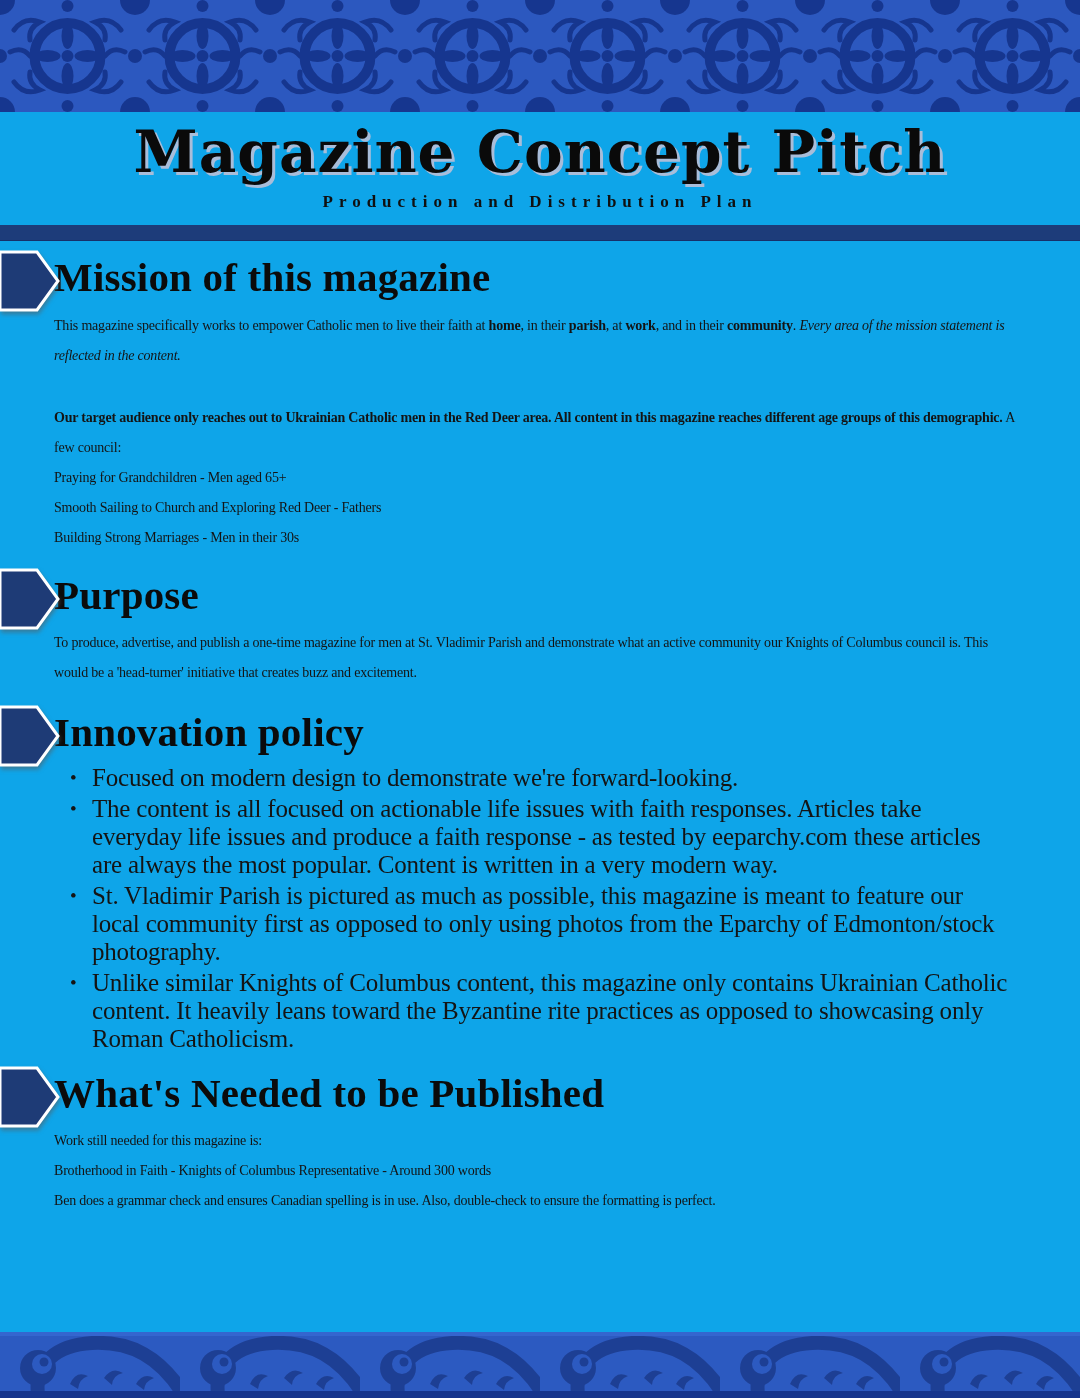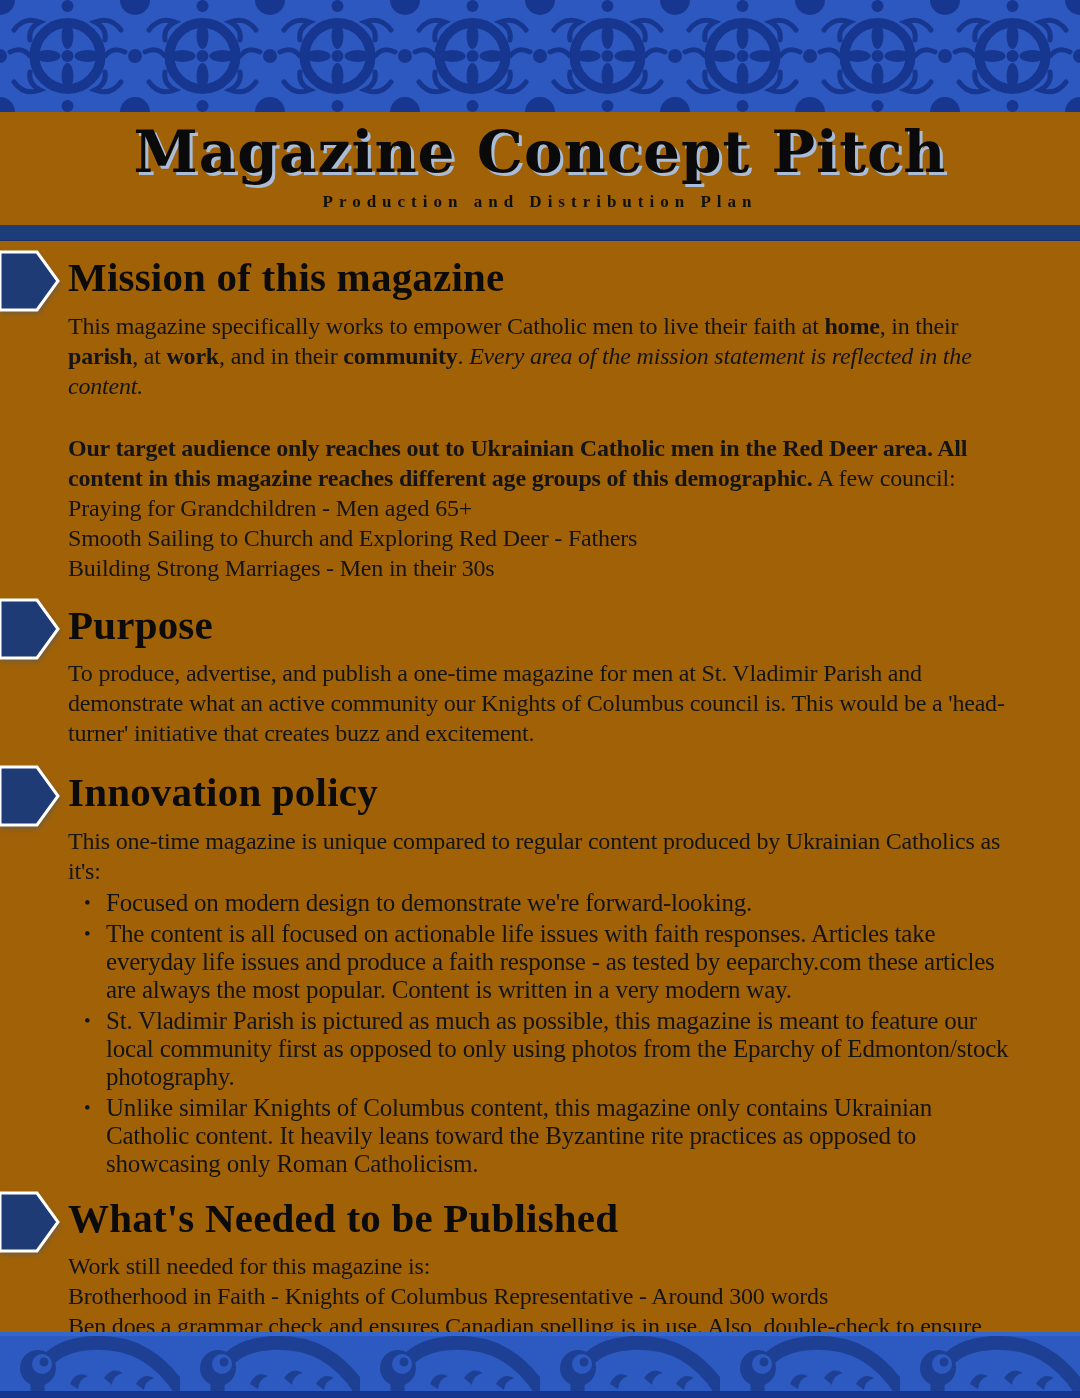--- a/index.html
+++ b/index.html
@@ -1,19 +1,19 @@
 <!DOCTYPE html>
 <html><head>
 <meta charset="utf-8">
 <style>
   html,body{margin:0;padding:0;background:#ffffff;}
   .page{
     position:relative;
     width:1080px;height:1398px;
-    background:#a16207;
+    background:#0ea5e9;
     overflow:hidden;
     font-family:"Liberation Serif", serif;
     color:#141414;
   }
   
   .top-border{display:block;width:1080px;height:112px;}
   .bottom-border{position:absolute;left:0;bottom:0;width:1080px;height:66px;z-index:5;display:block;}
   
   .masthead{text-align:center;padding:8px 0 13px;}
   .doc-title{
@@ -21,30 +21,30 @@
     font-size:58px;font-weight:700;letter-spacing:1px;
     color:#0a0a0a;line-height:1.12;
     text-shadow:3px 3px 0 #a9bdd9;
   }
   .doc-subtitle{
     margin-top:7px;
     font-size:17px;font-weight:700;letter-spacing:6px;color:#101010;
   }
   .navy-bar{height:15px;background:#1d3c7a;border-bottom:1px solid #16306a;}
   
-  section{position:relative;padding:0 64px 0 68px;}
+  section{position:relative;padding:0 64px 0 54px;}
   .sec-arrow{
     position:absolute;left:0;top:0;
     filter:drop-shadow(1px 3px 2px rgba(90,90,90,.55));
   }
   h2{
     margin:0;font-size:41px;font-weight:700;line-height:1.38;
     font-family:"Liberation Serif",serif;color:#0b0b0b;letter-spacing:.2px;
   }
-  .body-txt{font-size:24px;line-height:30px;letter-spacing:-0.2px;margin:0;}
+  .body-txt{font-size:14px;line-height:30px;letter-spacing:-0.2px;margin:0;}
   .b{font-weight:700;}
   .i{font-style:italic;}
   .gap34{margin-top:32px;}
   .bullets{margin-top:2px;}
   .bullet{position:relative;padding-left:38px;line-height:28px;font-size:25px;letter-spacing:-0.2px;margin-top:3px;}
   .bullet::before{content:"\2022";position:absolute;left:16px;top:0;font-size:19px;}
   #sec-mission{margin-top:8px;}
   #sec-purpose{margin-top:14px;}
   #sec-innovation{margin-top:16px;}
   #sec-published{margin-top:12px;}
@@ -119,21 +119,20 @@
       </svg>
     <h2>Purpose</h2>
     <p class="body-txt after-head">To produce, advertise, and publish a one-time magazine for men at St. Vladimir Parish and demonstrate what an active community our Knights of Columbus council is. This would be a 'head-turner' initiative that creates buzz and excitement.</p>
   </section>
 
   <section id="sec-innovation">
     <svg class="sec-arrow" width="62" height="64" viewBox="0 0 62 64">
         <polygon points="0,3 37,3 58,32 37,61 0,61" fill="#1e3b76" stroke="#ffffff" stroke-width="3"></polygon>
       </svg>
     <h2>Innovation policy</h2>
-    <p class="body-txt after-head">This one-time magazine is unique compared to regular content produced by Ukrainian Catholics as it's:</p>
     <div class="bullets">
       <div class="bullet">Focused on modern design to demonstrate we're forward-looking.</div>
       <div class="bullet">The content is all focused on actionable life issues with faith responses. Articles take everyday life issues and produce a faith response - as tested by eeparchy.com these articles are always the most popular. Content is written in a very modern way.</div>
       <div class="bullet">St. Vladimir Parish is pictured as much as possible, this magazine is meant to feature our local community first as opposed to only using photos from the Eparchy of Edmonton/stock photography.</div>
       <div class="bullet">Unlike similar Knights of Columbus content, this magazine only contains Ukrainian Catholic content. It heavily leans toward the Byzantine rite practices as opposed to showcasing only Roman Catholicism.</div>
     </div>
   </section>
 
   <section id="sec-published">
     <svg class="sec-arrow" width="62" height="64" viewBox="0 0 62 64">

